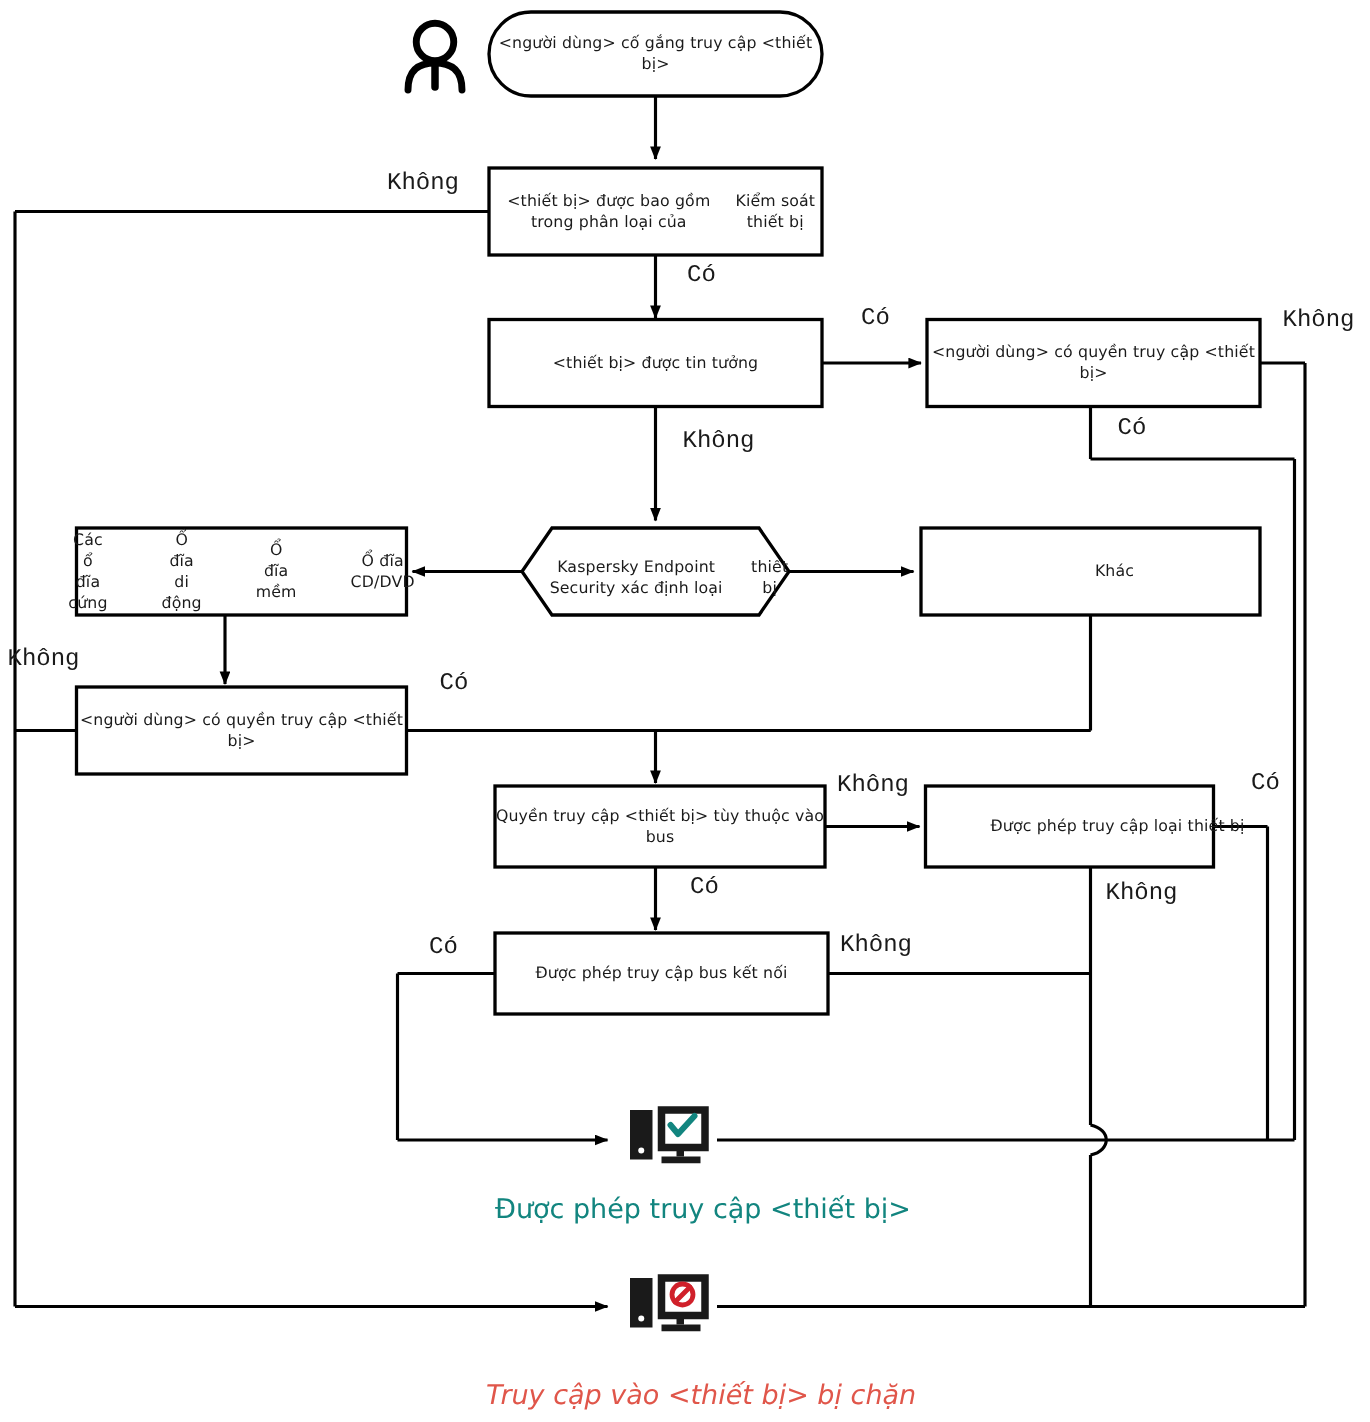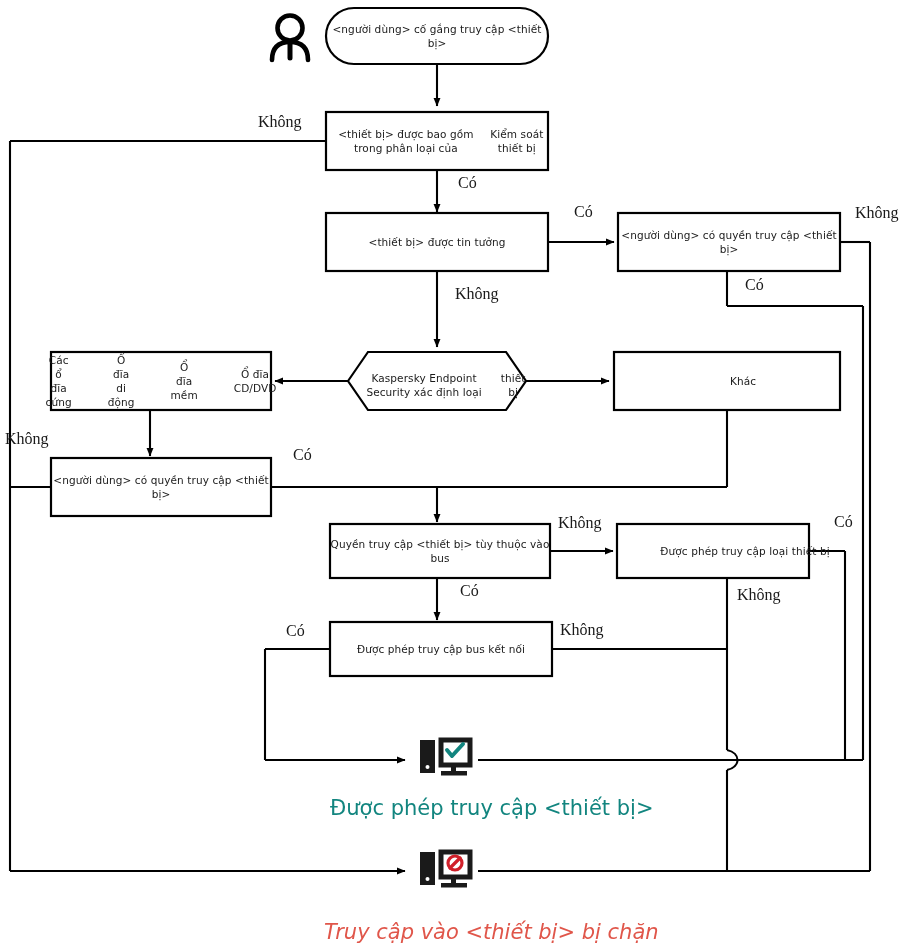--- a/index.html
+++ b/index.html
@@ -32,29 +32,29 @@
     text-align: center;
     font-family: "DejaVu Sans", sans-serif;
     font-size: 10.5px;
     color: #1a1a1a;
     line-height: 1.35;
     letter-spacing: 0.1px;
     pointer-events: none;
   }
   .edge-label {
     position: absolute;
-    font-family: Liberation Serif, serif;
+    font-family: Liberation Mono, monospace;
     font-size: 16px;
     color: #1a1a1a;
     white-space: nowrap;
   }
   .terminal-caption {
     position: absolute;
     font-family: "DejaVu Sans", sans-serif;
-    font-size: 21px;
+    font-size: 18px;
     white-space: nowrap;
   }
   .caption-allowed { color: #12857f; }
   .caption-blocked { color: #e0564a; }
   .multiline { flex-direction: row; }
 </style>
 </head>
 <body>
 
 <div id="diagram-root">

